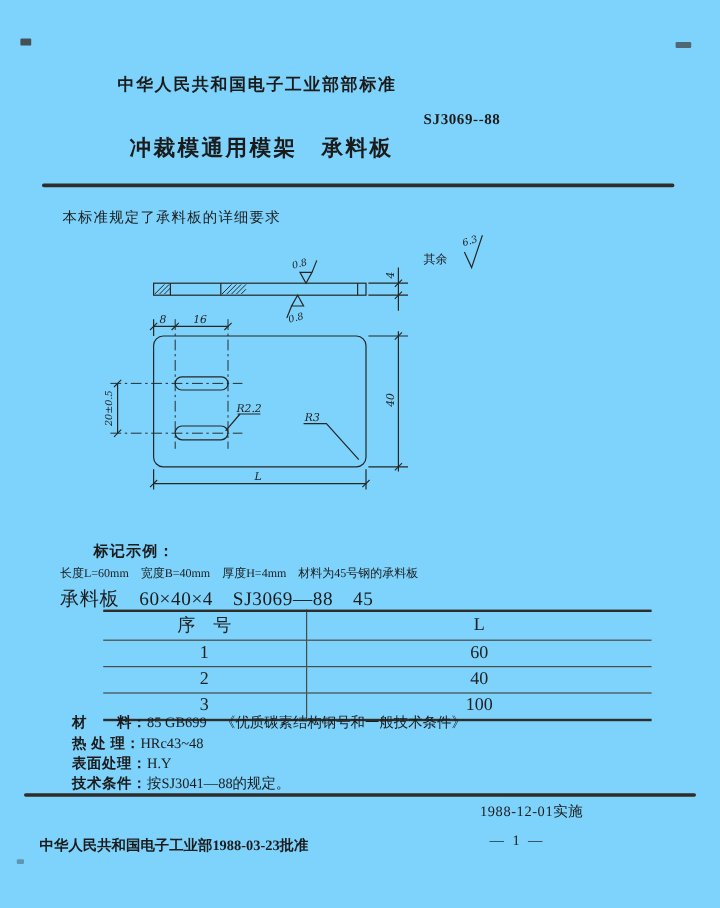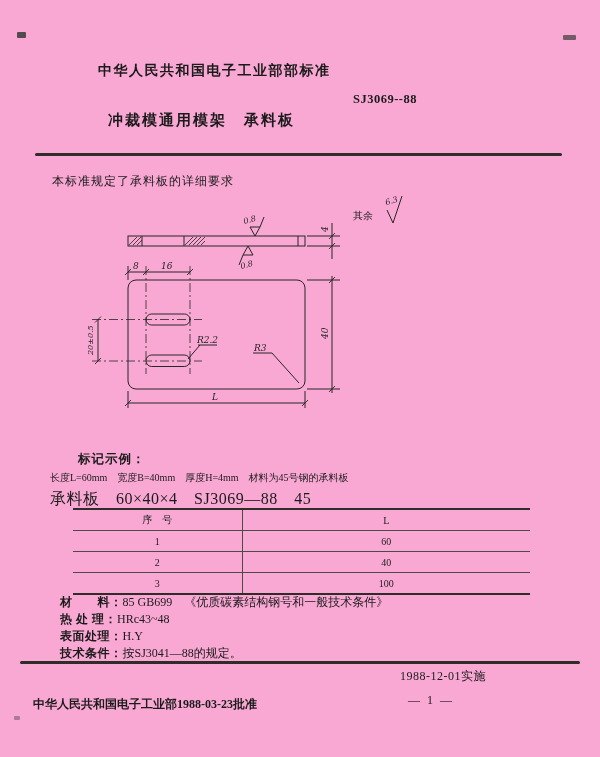--- a/index.html
+++ b/index.html
@@ -1,35 +1,35 @@
 <!DOCTYPE html>
 <html><head>
 <meta charset="utf-8">
 <style>
   html,body{margin:0;padding:0;}
   .page{
     position:relative;width:600px;height:757px;overflow:hidden;
-    background:#f9a8d4;
+    background:#7dd3fc;
     font-family:"Liberation Serif","DejaVu Serif",serif;
     color:#1b1b1b;
   }
   .abs{position:absolute;white-space:nowrap;}
   .artifact{position:absolute;background:#3a3a3a;border-radius:1px;}
   .header-org{left:98px;top:62px;font-size:14px;font-weight:bold;letter-spacing:1.5px;}
   .std-no{left:353px;top:92px;font-size:12.5px;font-weight:bold;letter-spacing:.5px;}
-  .doc-title{left:108px;top:111px;font-size:15px;font-weight:bold;letter-spacing:2px;}
+  .doc-title{left:108px;top:111px;font-size:18px;font-weight:bold;letter-spacing:2px;}
   .rule1{left:35px;top:153px;width:527px;height:2.5px;background:#2e2d2a;border-radius:2px;}
   .scope{left:52px;top:173px;font-size:12px;letter-spacing:1px;}
   .drawing{left:60px;top:192px;width:480px;height:252px;}
   .mark-head{left:78px;top:451px;font-size:12.5px;font-weight:bold;letter-spacing:1px;}
   .mark-l1{left:50px;top:471px;font-size:10px;}
   .mark-l2{left:50px;top:489px;font-size:16px;letter-spacing:.5px;}
   table.spec{
-    position:absolute;left:73px;top:508px;width:457px;
-    border-collapse:collapse;font-size:10px;color:#222;
+    position:absolute;left:86px;top:508px;width:457px;
+    border-collapse:collapse;font-size:15px;color:#222;
     border-top:2px solid #2e2d2a;border-bottom:2px solid #2e2d2a;
   }
   table.spec th,table.spec td{
     text-align:center;padding:2px 0;font-weight:normal;
     border-bottom:1px solid #4a4a46;height:16px;
   }
   table.spec tr:last-child td{border-bottom:none;}
   table.spec .c1{width:37%;border-right:1px solid #4a4a46;}
   .notes{position:absolute;left:60px;top:594px;font-size:12px;line-height:17px;}
   .notes .lbl{font-weight:bold;letter-spacing:.5px;}

